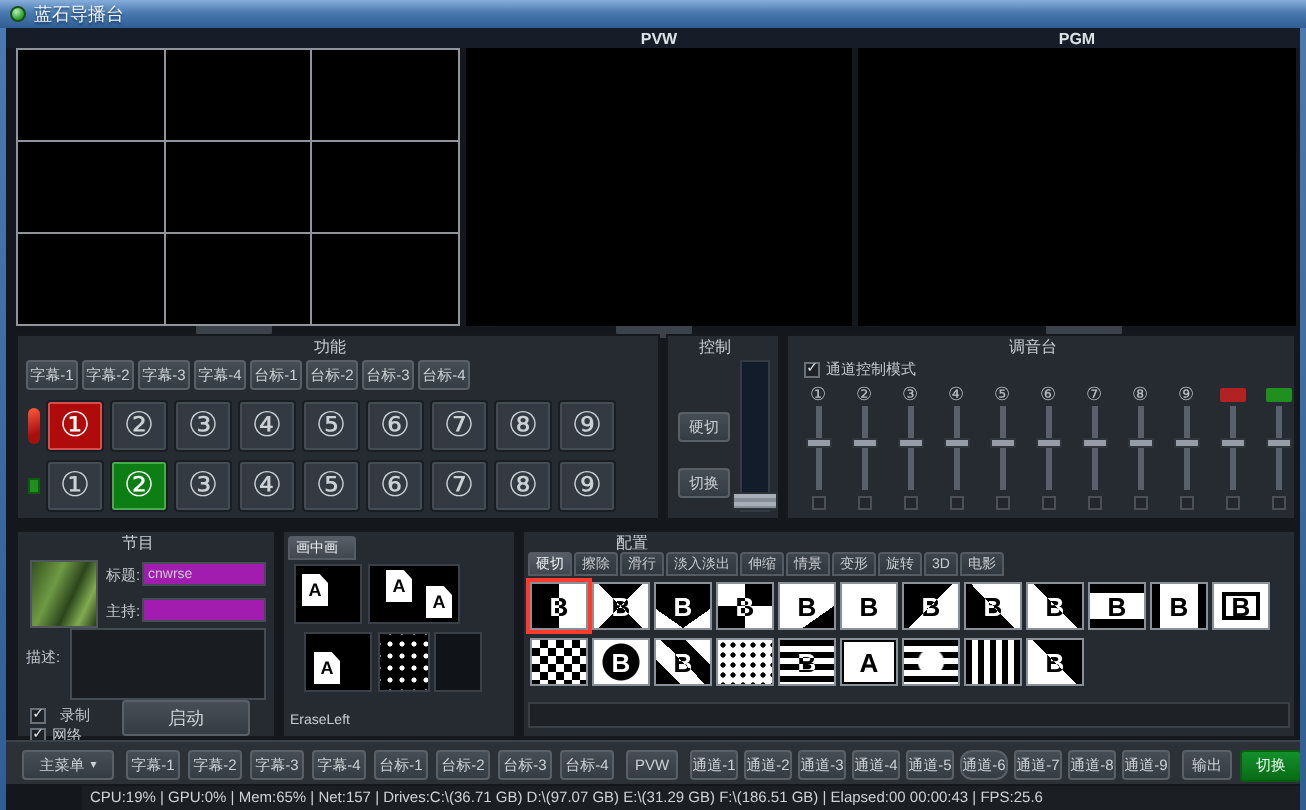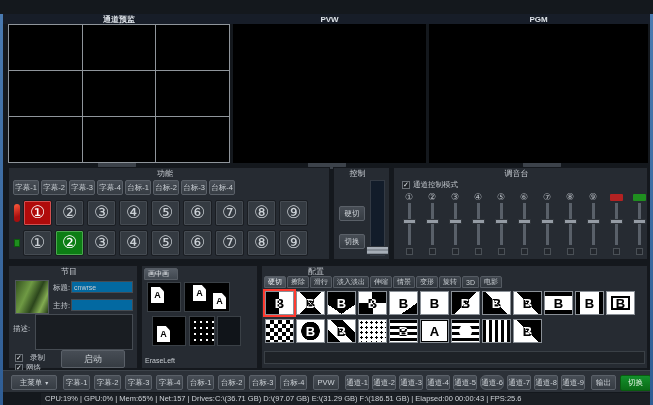--- a/index.html
+++ b/index.html
@@ -52,21 +52,21 @@
   .fknob{position:absolute;left:-5px;top:16px;width:13px;height:5px;background:#959ca5;border:1px solid #30353b;}
   .fmute{width:7px;height:7px;background:#23272d;border:1px solid #4a5056;margin-top:3px;}
   .fpill{width:13px;height:7px;border-radius:1px;margin:2px 0 1px;}
   .cb{width:8px;height:8px;background:#1e2227;border:1px solid #6a7077;display:inline-flex;
       align-items:center;justify-content:center;font-size:7px;color:#e3e7ec;line-height:8px;}
   .cblbl{font-size:7.5px;color:#c2c7cd;margin-left:3px;}
   
   .thumb{position:absolute;width:34px;height:34px;border:1px solid #50565c;
     background:linear-gradient(115deg,#33511f,#6f9a44 35%,#2b451c 60%,#82ab51 80%,#243a17);}
   .flabel2{position:absolute;font-size:7.5px;color:#c2c7cd;}
-  .tin{position:absolute;height:12px;background:#0369a1;border:1px solid #454b52;color:#c7ccd1;font-size:7px;padding:0 2px;}
+  .tin{position:absolute;height:12px;background:#a21caf;border:1px solid #454b52;color:#c7ccd1;font-size:7px;padding:0 2px;}
   .tarea{position:absolute;background:#191d22;border:1px solid #454b52;}
   
   .pthumb{position:absolute;background:#000;border:1px solid #3a4046;}
   .doc{position:absolute;width:13px;height:16px;background:#fff;color:#000;font-size:9px;font-weight:bold;
     display:flex;align-items:center;justify-content:center;clip-path:polygon(0 0,68% 0,100% 28%,100% 100%,0 100%);}
   .pdots{background-color:#000;background-image:radial-gradient(#fff 28%,transparent 32%);background-size:6px 6px;background-position:2px 2px;}
   .pempty{background:#101419;}
   
   .tab{height:12px;padding:0 3px;background:linear-gradient(#3f454d,#31373e);border:1px solid #555b63;
     color:#c6cbd0;font-size:7px;display:flex;align-items:center;border-radius:2px 2px 0 0;}
@@ -99,25 +99,28 @@
   .toolbar{position:absolute;left:3px;right:3px;top:370px;height:22px;background:#2c3138;border-top:1px solid #3d434a;}
   .statusbar{position:absolute;left:3px;right:3px;top:393px;height:12px;background:#1b1f24;
     font-size:7.5px;line-height:12px;color:#cfd3d8;padding-left:4px;white-space:nowrap;overflow:hidden;margin-left:38px;}
   .tbtn{position:absolute;top:4px;height:15px;}
 </style>
 </head>
 <body>
 
 <div class="app">
 
+  <div class="titlebar">
+    <span class="appicon"></span>
+    <span class="wtitle">蓝石导播台</span>
+  </div>
   <div class="frame left"></div>
   <div class="frame right"></div>
 
   <div class="monhead"></div>
-  <span class="monlabel" style="left:8px;width:222px;">通道预监</span>
   <span class="monlabel" style="left:233px;width:193px;">PVW</span>
   <span class="monlabel" style="left:429px;width:219px;">PGM</span>
 
   <div class="pgrid" id="preview-grid">
       <div class="pcell"></div>
       <div class="pcell"></div>
       <div class="pcell"></div>
       <div class="pcell"></div>
       <div class="pcell"></div>
       <div class="pcell"></div>

